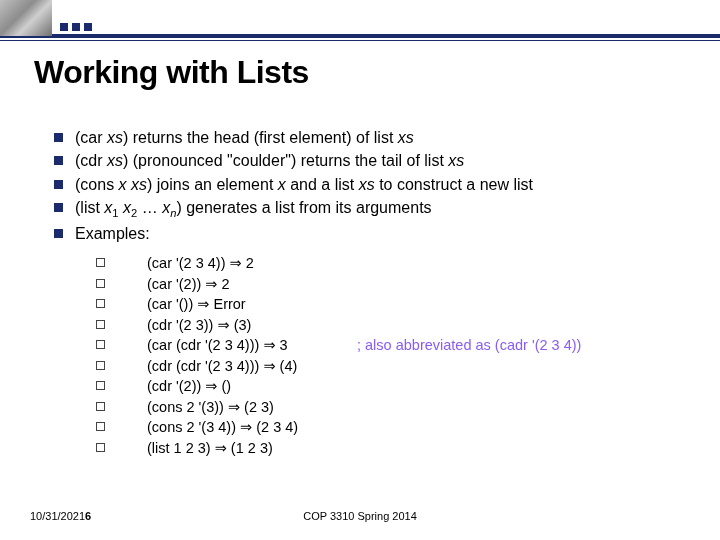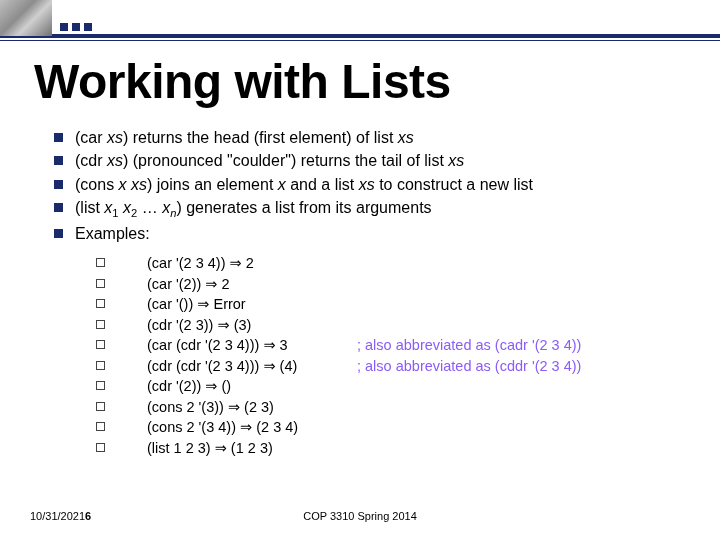--- a/index.html
+++ b/index.html
@@ -4,21 +4,21 @@
 <style>
   * { margin: 0; padding: 0; box-sizing: border-box; }
   html, body { width: 720px; height: 540px; background: #fff; font-family: Arial, Helvetica, sans-serif; color: #000; overflow: hidden; }
   .slide { width: 720px; height: 540px; position: relative; }
   .header-decoration { position: absolute; top: 0; left: 0; width: 720px; height: 42px; }
   .header-photo { position: absolute; left: 0; top: 0; width: 52px; height: 38px; background: linear-gradient(135deg,#bfbfbf,#8d8d8d 40%,#cfcfcf 60%,#6f6f6f); border-bottom: 2px solid #1a2a6b; }
   .header-rule-thick { position: absolute; left: 52px; top: 34px; width: 668px; height: 4px; background: #1a2a6b; }
   .header-rule-thin { position: absolute; left: 0; top: 40px; width: 720px; height: 1px; background: #1a2a6b; }
   .header-tick { position: absolute; top: 23px; width: 8px; height: 8px; background: #1a2a6b; }
   .tick1 { left: 60px; } .tick2 { left: 72px; } .tick3 { left: 84px; }
-  .title { position: absolute; left: 34px; top: 54px; font-size: 48px; font-weight: 900; letter-spacing: -0.5px; font-family: "Arial Black", Arial, sans-serif; }
+  .title { position: absolute; left: 34px; top: 54px; font-size: 32px; font-weight: 900; letter-spacing: -0.5px; font-family: "Arial Black", Arial, sans-serif; }
   .main-list { position: absolute; left: 54px; top: 128px; width: 630px; }
   .main-item { display: flex; align-items: flex-start; margin-bottom: 3px; font-size: 16px; line-height: 1.28; }
   .bullet-square { width: 9px; height: 9px; background: #1a2a6b; flex-shrink: 0; margin-top: 5px; margin-right: 12px; }
   .main-text { flex: 1; }
   sub { font-size: 0.7em; vertical-align: sub; }
   .examples { position: absolute; left: 96px; top: 254px; width: 580px; }
   .ex-row { display: flex; align-items: flex-start; font-size: 14.5px; line-height: 1.28; margin-bottom: 2px; }
   .bullet-hollow { width: 9px; height: 9px; border: 1px solid #444; flex-shrink: 0; margin-top: 4px; margin-right: 10px; }
   .ex-expr { min-width: 210px; margin-left: 32px; }
   .arrow { font-family: "Segoe UI Symbol","Arial Unicode MS",sans-serif; }
@@ -84,21 +84,20 @@
         <div class="ex-expr">(cdr '(2 3)) <span class="arrow">⇒</span> (3)</div>
       </div>
       <div class="ex-row">
         <div class="bullet-hollow"></div>
         <div class="ex-expr">(car (cdr '(2 3 4))) <span class="arrow">⇒</span> 3</div>
         <div class="comment">; also abbreviated as (cadr '(2 3 4))</div>
       </div>
       <div class="ex-row">
         <div class="bullet-hollow"></div>
         <div class="ex-expr">(cdr (cdr '(2 3 4))) <span class="arrow">⇒</span> (4)</div>
-        <div class="comment">; also abbreviated as (cddr '(2 3 4))</div>
       </div>
       <div class="ex-row">
         <div class="bullet-hollow"></div>
         <div class="ex-expr">(cdr '(2)) <span class="arrow">⇒</span> ()</div>
       </div>
       <div class="ex-row">
         <div class="bullet-hollow"></div>
         <div class="ex-expr">(cons 2 '(3)) <span class="arrow">⇒</span> (2 3)</div>
       </div>
       <div class="ex-row">

